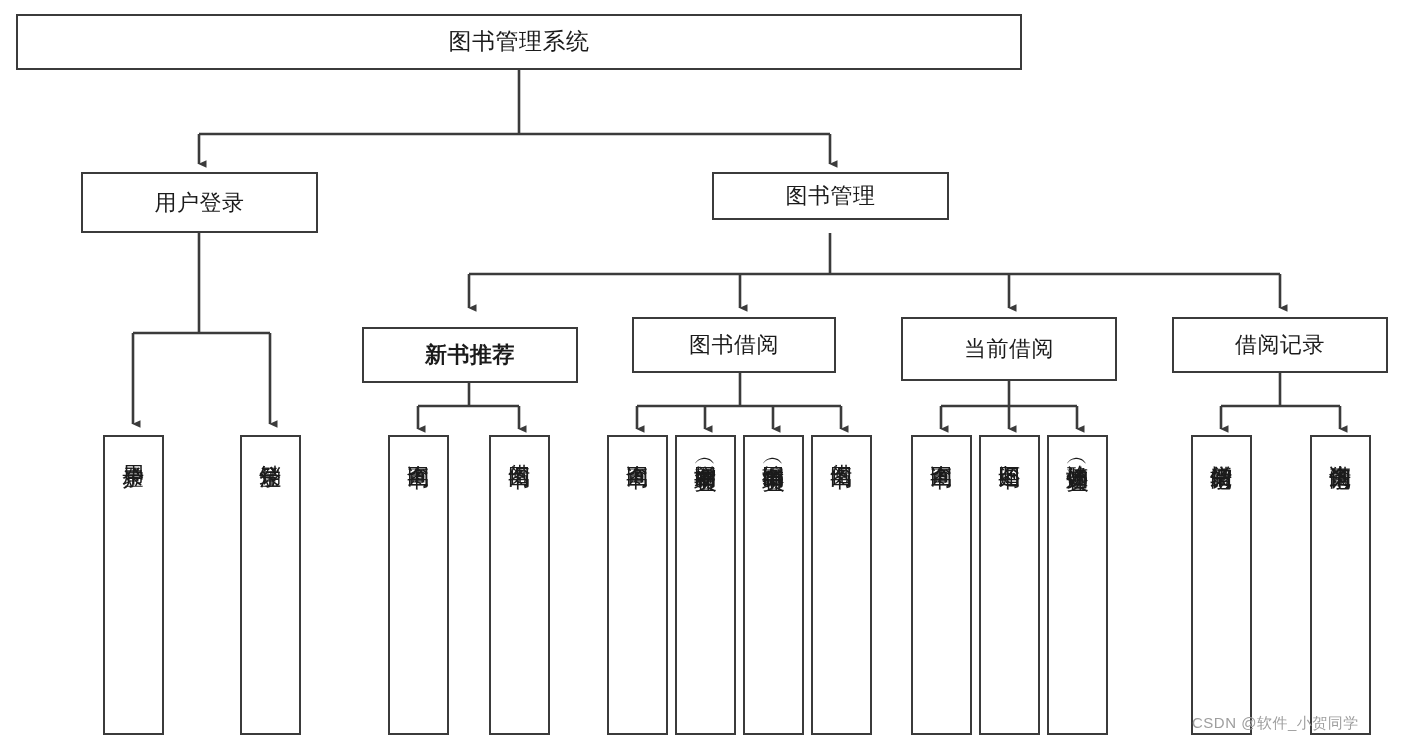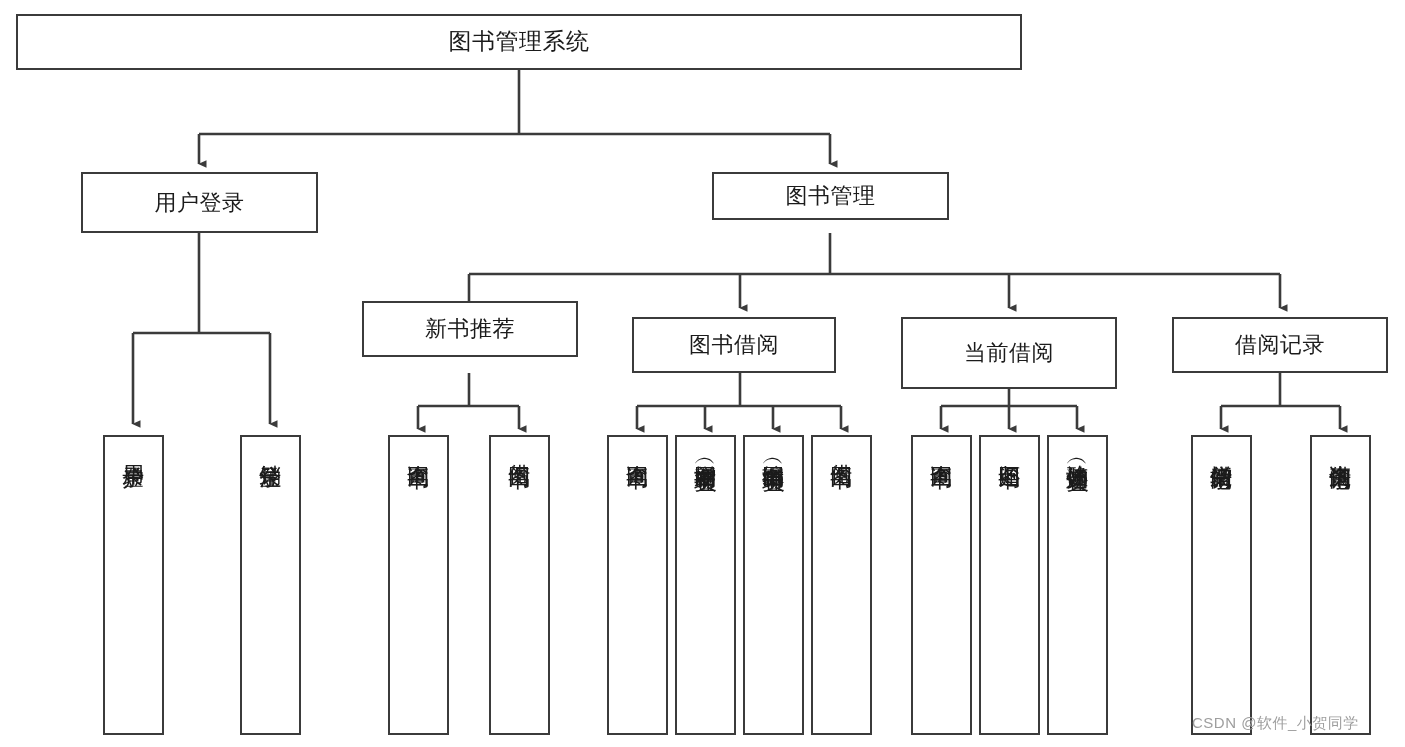--- a/index.html
+++ b/index.html
@@ -129,29 +129,29 @@
   </div>
 
   <div class="node h-node" style="left:81px; top:172px; width:237px; height:61px;">
     <span class="label">用户登录</span>
   </div>
 
   <div class="node h-node" style="left:712px; top:172px; width:237px; height:48px;">
     <span class="label">图书管理</span>
   </div>
 
-  <div class="node h-node" style="left:362px; top:301px; width:216px; height:56px;">
+  <div class="node h-node" style="left:362px; top:327px; width:216px; height:56px;font-weight:bold;">
     <span class="label">新书推荐</span>
   </div>
 
   <div class="node h-node" style="left:632px; top:317px; width:204px; height:56px;">
     <span class="label">图书借阅</span>
   </div>
 
-  <div class="node h-node" style="left:901px; top:317px; width:216px; height:72px;">
+  <div class="node h-node" style="left:901px; top:317px; width:216px; height:64px;">
     <span class="label">当前借阅</span>
   </div>
 
   <div class="node h-node" style="left:1172px; top:317px; width:216px; height:56px;">
     <span class="label">借阅记录</span>
   </div>
 
   <div class="node v-node" style="left:103px; top:435px; width:61px; height:300px;">
     <span class="label">用户登录</span>
   </div>

